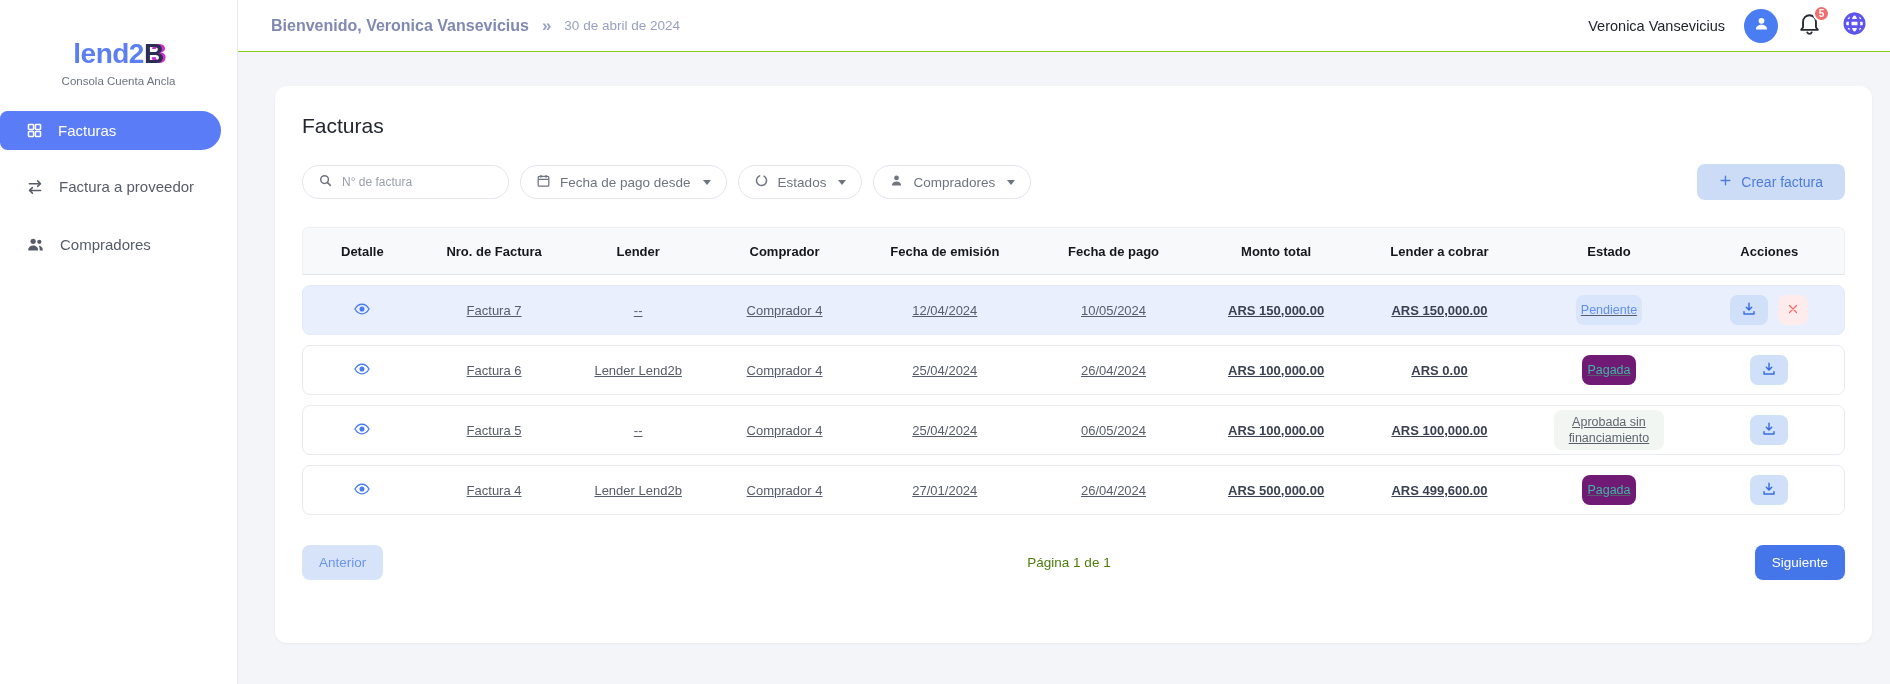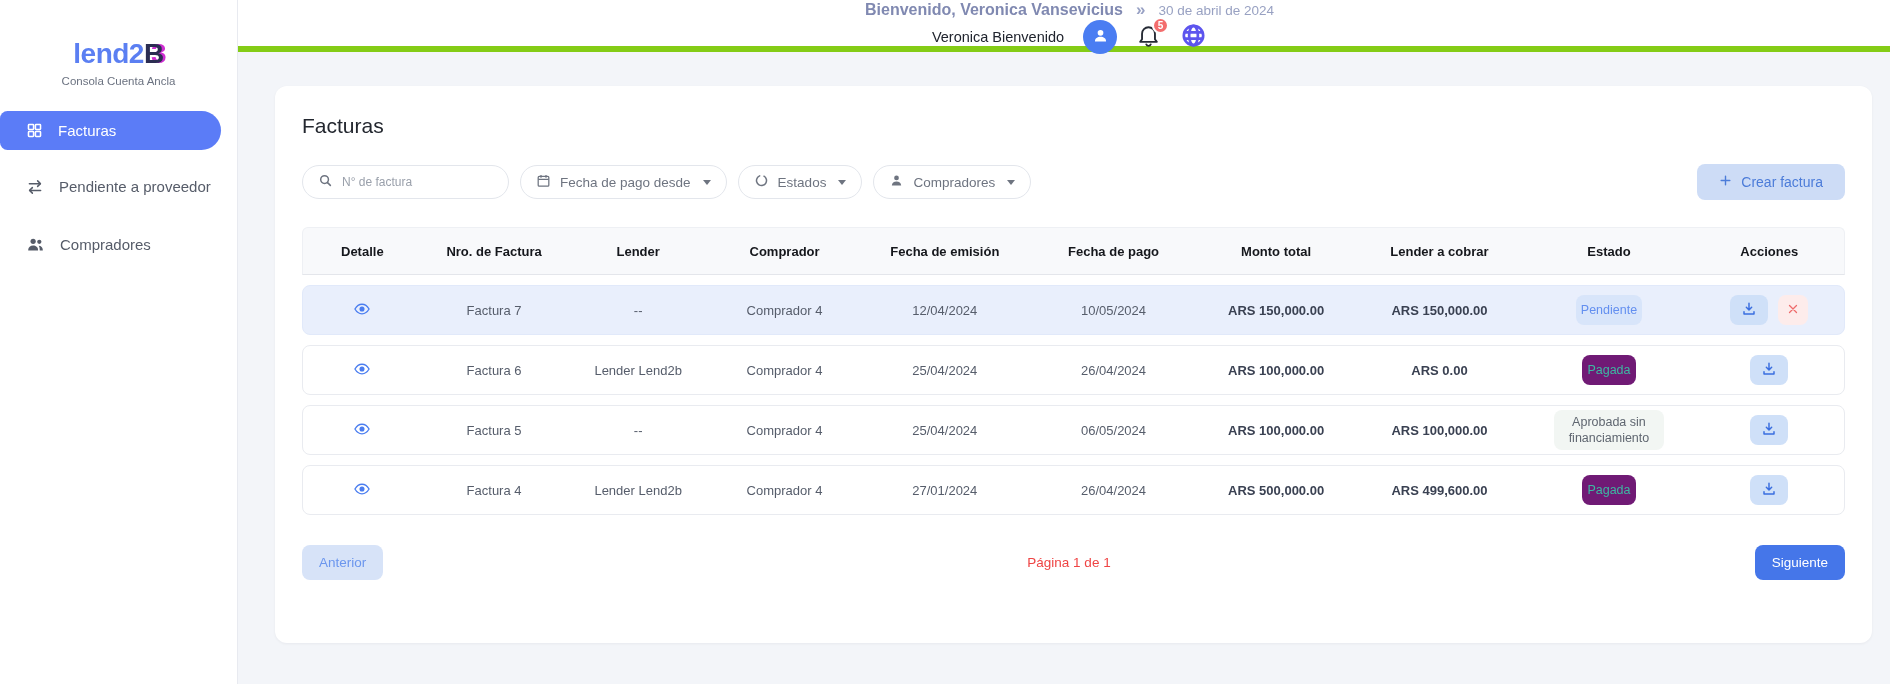--- a/index.html
+++ b/index.html
@@ -18,23 +18,23 @@
   .logo-subtitle { font-size:11.5px; color:#6b7280; margin-top:5px; }
   .nav { margin-top:24px; display:flex; flex-direction:column; gap:17px; }
   .nav-item { display:flex; align-items:center; gap:15px; padding:11px 14px 11px 26px;
               color:#565c69; font-size:15px; cursor:pointer; }
   .nav-item.active { background:#5b7cf7; color:#ffffff; width:221px;
                      border-radius:10px 26px 26px 10px; }
   .nav-item .nico { display:flex; align-items:center; }
 
   
   .main { flex:1; display:flex; flex-direction:column; }
-  .topbar { height:52px; background:#ffffff; border-bottom:6px solid #84cc16;
+  .topbar { height:52px; background:#ffffff; border-bottom:1px solid #84cc16;
             display:flex; align-items:center; justify-content:space-between;
-            padding:0 22px 0 33px; flex-shrink:0;flex-direction:column; }
+            padding:0 22px 0 33px; flex-shrink:0; }
   .breadcrumb { display:flex; align-items:center; gap:13px; }
   .welcome { font-weight:700; font-size:16px; color:#8089b1; }
   .bc-sep { font-size:17px; color:#98a1c4; font-weight:700; }
   .bc-date { font-size:13.5px; color:#98a1c2; }
   .user-area { display:flex; align-items:center; gap:19px; }
   .user-name { font-size:14.5px; color:#20242e; }
   .avatar { width:34px; height:34px; border-radius:50%; background:#4a7df2;
             display:flex; align-items:center; justify-content:center; cursor:pointer; }
   .bell-wrap { position:relative; cursor:pointer; display:flex; }
   .notif-badge { position:absolute; top:-6px; right:-8px; min-width:17px; height:17px;
@@ -66,21 +66,21 @@
 
   
   .tbl { width:1543px; }
   .thead { display:flex; align-items:center; height:48px; background:#f8f9fb;
            border:1px solid #eef0f4; border-bottom:1px solid #e4e6eb; border-radius:6px 6px 0 0; }
   .th { font-size:13px; font-weight:700; color:#15171c; text-align:center; }
   .tr { display:flex; align-items:center; height:50px; margin-top:10px;
         border:1px solid #e9ebf0; border-radius:8px; background:#fff; }
   .tr.highlight { background:#e9effc; border-color:#e1e9fa; }
   .td { display:flex; align-items:center; justify-content:center;
-        font-size:13px; color:#565d6b; text-align:center; }
+        font-size:13px; color:#565d6b; text-align:center;text-decoration:underline; }
   .td.bold { font-weight:700; color:#3a4152; }
   .c1{width:7.7%}.c2{width:9.4%}.c3{width:9.3%}.c4{width:9.7%}.c5{width:11.1%}
   .c6{width:10.8%}.c7{width:10.3%}.c8{width:10.9%}.c9{width:11.1%}.c10{width:9.7%}
   .eye-btn { background:none; border:none; cursor:pointer; display:flex; padding:2px; }
   .badge-status { display:inline-block; border-radius:8px; padding:7px 5px;
                   font-size:12.5px; line-height:1.3; }
   .badge-pending { background:#d8e5fa; color:#638ff0; }
   .badge-paid { background:#701a75; color:#3cb9a2; }
   .badge-approved { background:#f2f6f3; color:#5f6670; padding:4px 10px; width:110px; }
   .actions { gap:10px; }
@@ -88,21 +88,21 @@
                 display:flex; align-items:center; justify-content:center; }
   .action-dl { background:#cfe0f8; }
   .action-del { background:#fdeceb; width:30px; }
 
   
   .pagination { display:flex; align-items:center; justify-content:space-between;
                 width:1543px; margin-top:30px; }
   .pg-btn { border:none; border-radius:8px; padding:10px 17px; font-size:13.5px;
             cursor:pointer; font-family:"Liberation Sans",sans-serif; }
   .pg-prev { background:#d7e3f8; color:#6b96ee; }
-  .pg-info { font-size:13.5px; color:#ef4444; }
+  .pg-info { font-size:13.5px; color:#4d7c0f; }
   .pg-next { background:#4576e9; color:#ffffff; font-weight:500; }
 </style>
 </head>
 <body>
 
 <div class="app">
 
   <aside class="sidebar">
     <div class="logo-wrap">
       <div class="logo">
@@ -124,21 +124,21 @@
       </div>
       <div class="nav-item">
         <span class="nico">
           <svg width="18" height="18" viewBox="0 0 24 24" fill="none" stroke="currentColor" stroke-width="2" stroke-linecap="round" stroke-linejoin="round">
             <path d="M4.5 7.5h14.5"></path>
               <path d="M15.5 3.8l3.7 3.7-3.7 3.7"></path>
             <path d="M19.5 16.5H5"></path>
               <path d="M8.5 12.8l-3.7 3.7 3.7 3.7"></path>
           </svg>
         </span>
-        <span>Pendiente a proveedor</span>
+        <span>Factura a proveedor</span>
       </div>
       <div class="nav-item">
         <span class="nico">
           <svg width="19" height="19" viewBox="0 0 24 24" fill="currentColor">
             <circle cx="9" cy="8" r="3.3"></circle>
             <path d="M2.8 18.6c0-3.2 2.8-5.3 6.2-5.3s6.2 2.1 6.2 5.3v.9H2.8z"></path>
             <circle cx="16.8" cy="8.6" r="2.7"></circle>
             <path d="M16.2 13.7c2.9.2 5 2.2 5 4.9v.9h-3.8c0-2.3-.4-4.2-1.2-5.8z"></path>
           </svg>
         </span>
@@ -149,21 +149,21 @@
 
   <div class="main">
 
     <header class="topbar">
       <div class="breadcrumb">
         <span class="welcome">Bienvenido, Veronica Vansevicius</span>
         <span class="bc-sep">»</span>
         <span class="bc-date">30 de abril de 2024</span>
       </div>
       <div class="user-area">
-        <span class="user-name">Veronica Bienvenido</span>
+        <span class="user-name">Veronica Vansevicius</span>
         <div class="avatar">
           <span>
             <svg width="19" height="19" viewBox="0 0 24 24" fill="#ffffff">
               <circle cx="12" cy="8.6" r="3.6"></circle>
               <path d="M5 19.2c0-3.4 3.1-5.6 7-5.6s7 2.2 7 5.6v.3H5z"></path>
             </svg>
           </span>
         </div>
         <div class="bell-wrap">
           <span>

